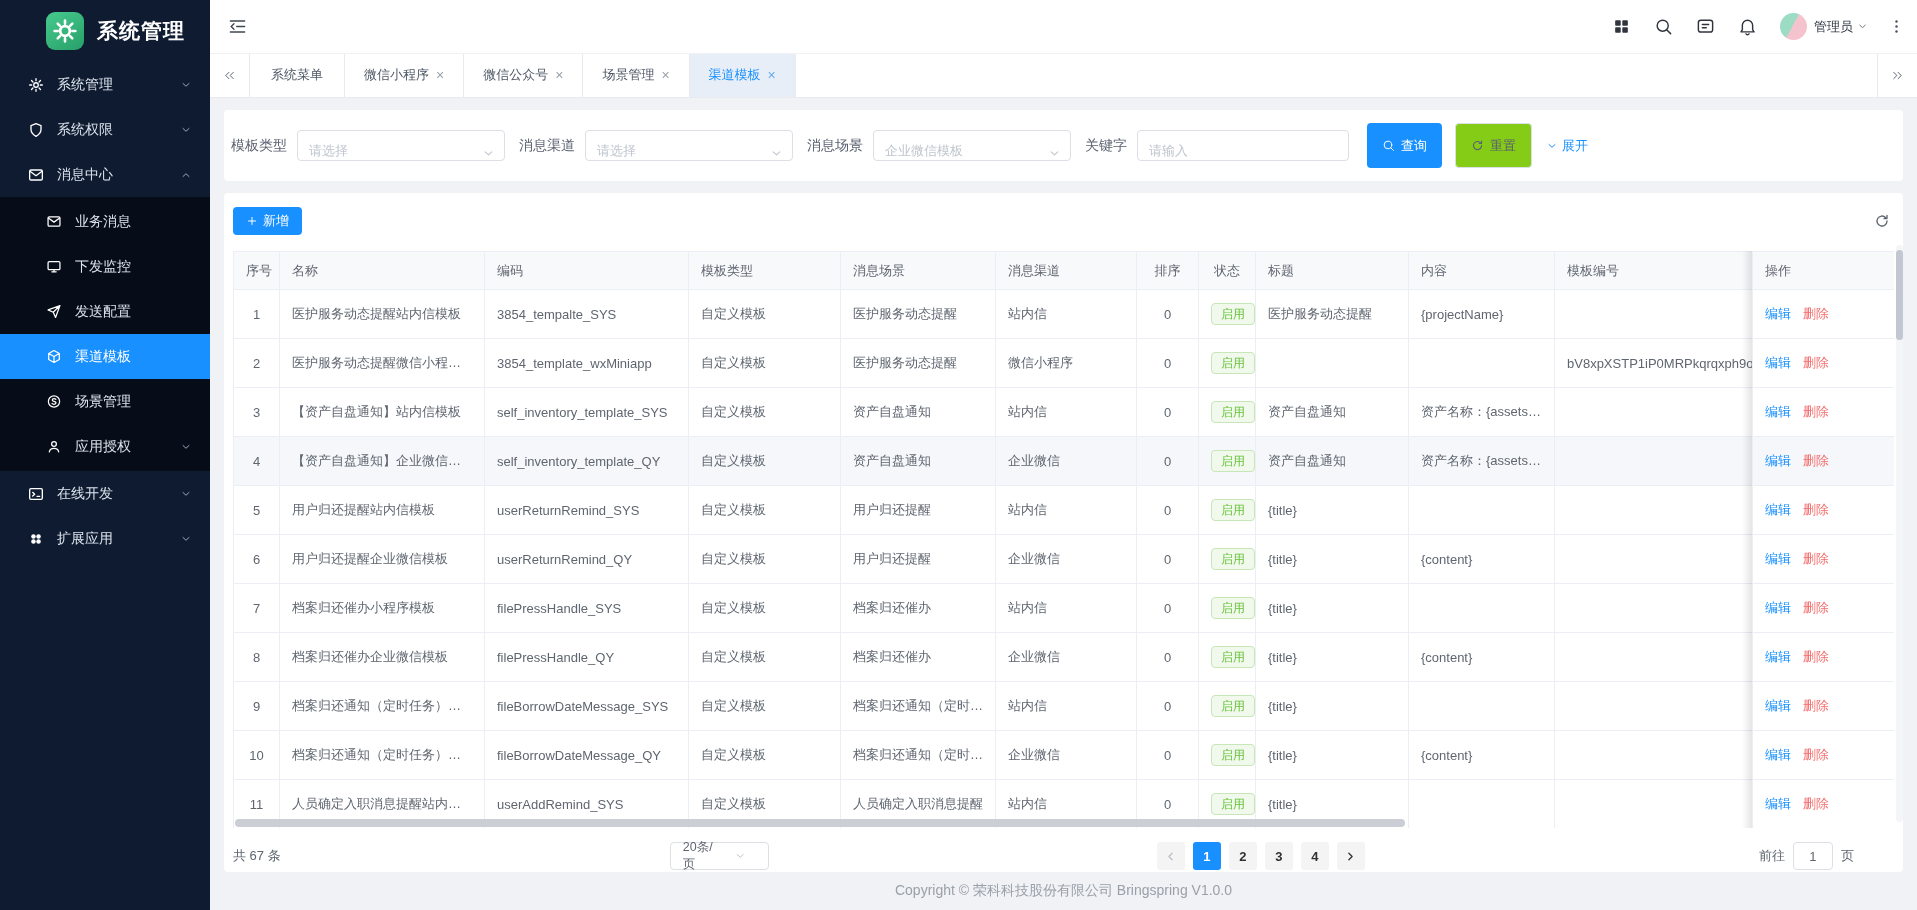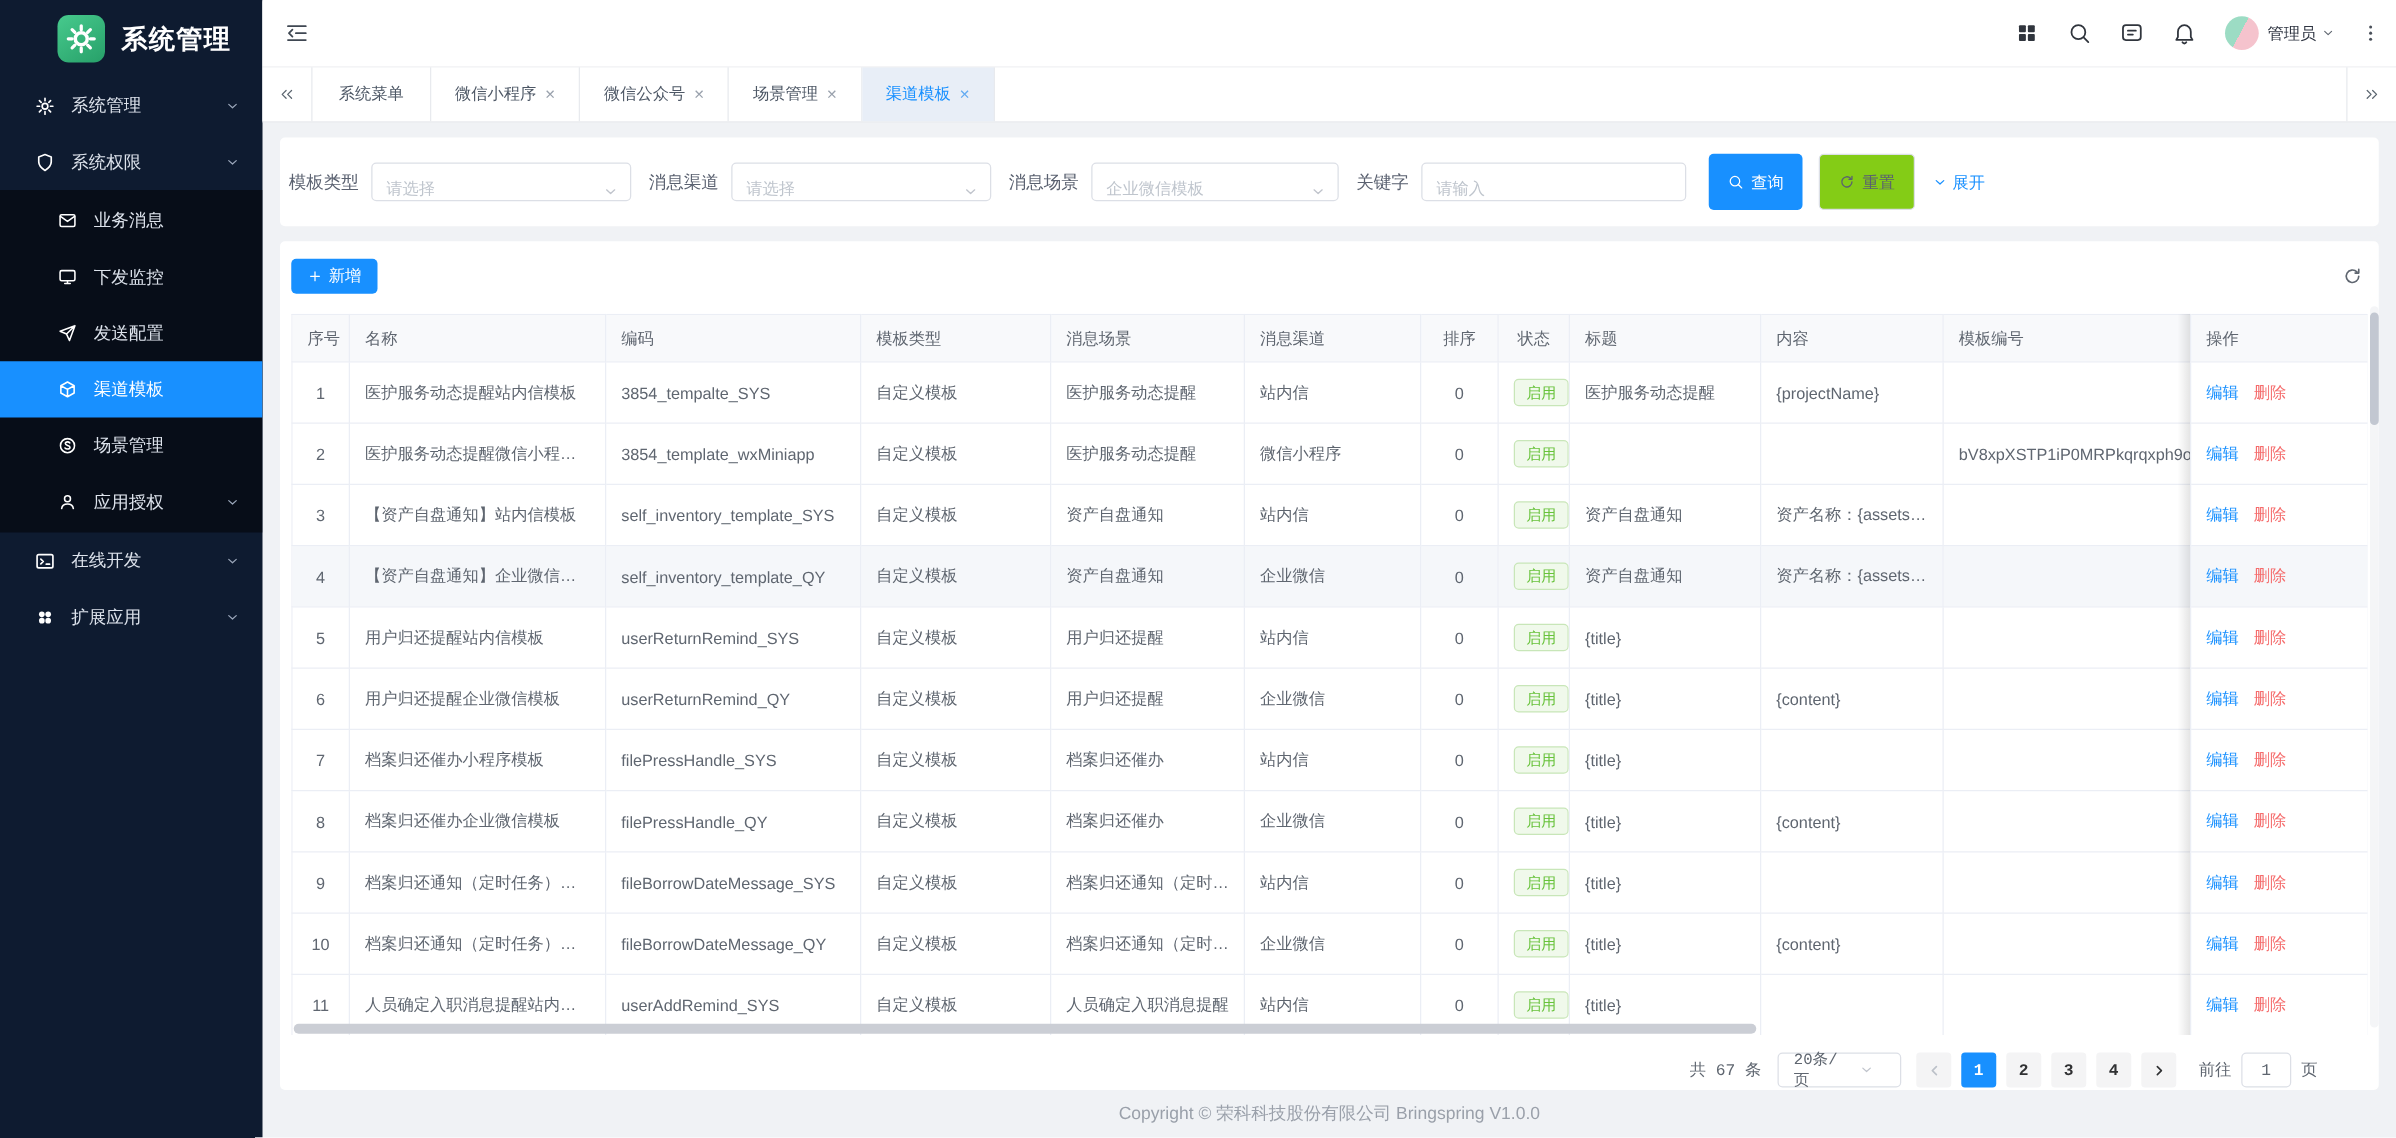--- a/index.html
+++ b/index.html
@@ -102,22 +102,22 @@
   .link-del { color:var(--danger,#f56c6c); cursor:pointer; }
 
   .op-shadow { position:absolute; top:0; left:1509px; width:10px; height:577px; pointer-events:none;
     background:linear-gradient(to right, rgba(0,0,0,0), rgba(0,0,0,0.10)); }
   .h-scroll { position:absolute; left:2px; bottom:1px; width:1170px; height:8px; border-radius:4px;
     background:#cbced5; cursor:pointer; }
   .v-track { position:absolute; right:0px; top:52px; width:7px; height:577px; background:#f4f5f7; border-radius:4px; }
   .v-thumb { position:absolute; right:0px; top:57px; width:7px; height:90px; background:#c2c7d1; border-radius:4px; cursor:pointer; }
 
   
-  .pagination { display:flex; align-items:center; justify-content:flex-end; margin-top:14px;
-    padding-right:40px; gap:8px; font-size:13px; color:#5f6670;font-family:Liberation Mono, monospace; }
+  .pagination { display:flex; align-items:center; justify-content:space-between; margin-top:14px;
+    padding-right:40px; gap:8px; font-size:13px; color:#5f6670; }
   .pg-total { margin-right:5px; white-space:nowrap; }
   .pg-size { width:99px; height:28px; border:1px solid #dcdfe6; border-radius:4px; display:flex;
     align-items:center; padding:0 8px 0 12px; cursor:pointer; }
   .pg-size span { flex:1; font-size:12.5px; color:#5f6670; }
   .pg-size .car { width:12px; height:12px; color:#c0c4cc; }
   .pager { display:flex; align-items:center; gap:8px; margin-left:4px; }
   .pg-btn { min-width:28px; height:28px; border-radius:3px; background:#f4f4f5; color:#303133;
     display:flex; align-items:center; justify-content:center; font-weight:bold; font-size:13px; cursor:pointer; }
   .pg-btn .icn { width:13px; height:13px; }
   .pg-btn.disabled { color:#bcc1c9; }
@@ -161,20 +161,34 @@
       <div class="menu-item">
         <span class="icn mi-icon">
           <svg viewBox="0 0 24 24" fill="none" stroke="currentColor" stroke-width="2" stroke-linecap="round" stroke-linejoin="round">
             <path d="M12 2.5l7.5 2.8v5.9c0 4.6-3.2 7.8-7.5 10.3C7.7 19 4.5 15.8 4.5 11.2V5.3z"></path>
           </svg>
         </span>
         <span class="mi-label">系统权限</span>
         <span class="icn mi-arrow">
           <svg viewBox="0 0 24 24" fill="none" stroke="currentColor" stroke-width="2" stroke-linecap="round" stroke-linejoin="round">
             <path d="M6 9l6 5.5L18 9"></path>
+          </svg>
+        </span>
+      </div>
+      <div class="menu-item">
+        <span class="icn mi-icon">
+          <svg viewBox="0 0 24 24" fill="none" stroke="currentColor" stroke-width="2" stroke-linecap="round" stroke-linejoin="round">
+            <rect x="2.5" y="4.5" width="19" height="15" rx="2"></rect>
+            <path d="M3 6.5l9 6.5 9-6.5"></path>
+          </svg>
+        </span>
+        <span class="mi-label">消息中心</span>
+        <span class="icn mi-arrow">
+          <svg viewBox="0 0 24 24" fill="none" stroke="currentColor" stroke-width="2" stroke-linecap="round" stroke-linejoin="round">
+            <path d="M6 15l6-5.5L18 15"></path>
           </svg>
         </span>
       </div>
       <div class="sub-block">
         <div class="menu-item">
           <span class="icn mi-icon">
             <svg viewBox="0 0 24 24" fill="none" stroke="currentColor" stroke-width="2" stroke-linecap="round" stroke-linejoin="round">
               <rect x="2.5" y="4.5" width="19" height="15" rx="2"></rect>
               <path d="M3 6.5l9 6.5 9-6.5"></path>
             </svg>

